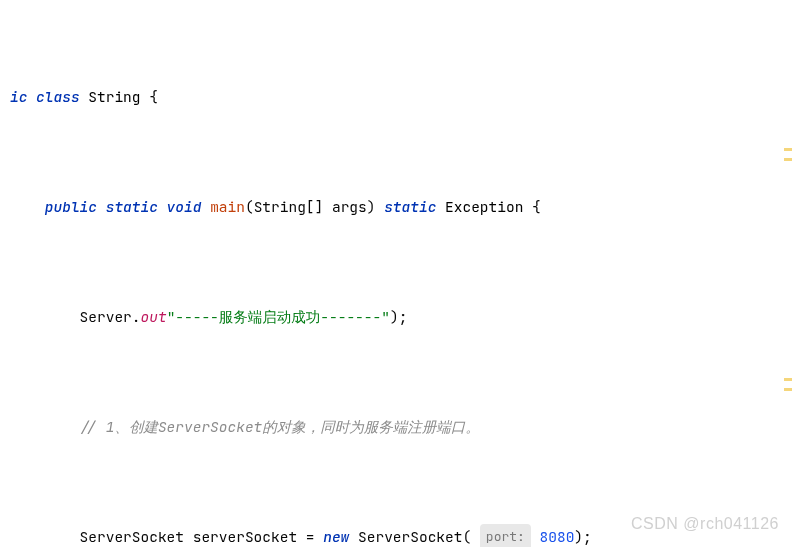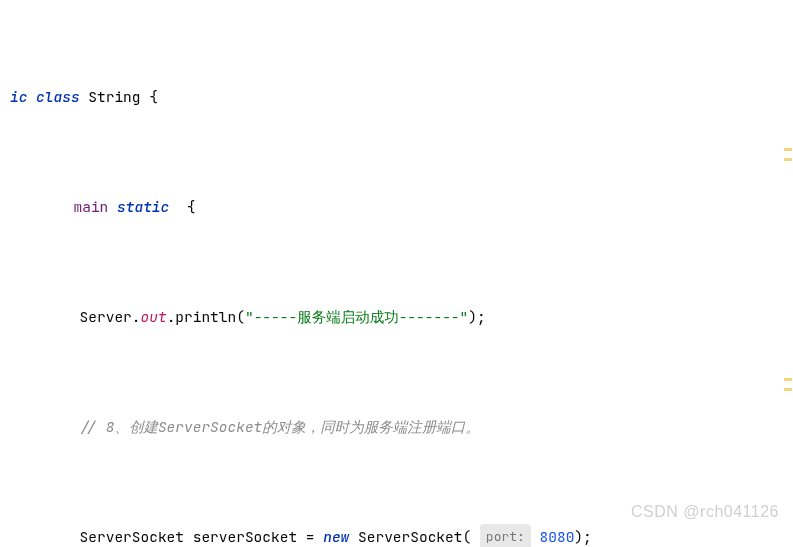--- a/index.html
+++ b/index.html
@@ -16,55 +16,55 @@
   }
   .editor {
     padding-left: 10px;
     padding-top: 0;
     white-space: pre;
     position: relative;
   }
   .line { position: relative; height: 27.5px; display: flex; align-items: center; white-space: pre; text-align: center; }
   .kw { color: #0033B3; font-weight: 500; font-style: italic;}
   .cls { color: #000000; }
-  .method { color: #701a75; margin-left: 20px; }
+  .method { color: #c2410c; }
   .field-static { color: #be185d; font-style: italic; }
   .str { color: #067D17; }
   .comment { color: #8C8C8C; font-style: italic; }
   .paramhint { background: #e8e8e8; color: #787878; border-radius: 4px; padding: 1px 6px; font-size: 13px; font-style: normal; font-family: inherit; }
   .num { color: #1750EB; }
   .plain { color: #080808; }
   .ident { color: #000000; }
   .watermark {
     position: absolute;
     right: 14px;
-    bottom: 20px;
+    bottom: 8px;
     color: #d0d0d0;
     font-family: Arial, sans-serif;
     font-size: 16px;
     letter-spacing: 0.5px;
     font-style: normal;
   }
   .right-markers{
     position:absolute; right:0; top:0; width:10px; height:100%;
   }
   .rm { position:absolute; right:1px; width:8px; height:3px; background:#f5d67b;}
 </style>
 </head>
 <body>
 
 <div class="editor">
 
   <div class="line"><span class="kw">ic class</span><span class="plain"> </span><span class="cls">String</span><span class="plain"> {</span></div>
 
-  <div class="line"><span class="plain">    </span><span class="plain"> </span><span class="method">main</span><span class="plain"> </span><span class="kw">static</span><span class="plain"> </span><span class="plain"> {</span></div>
+  <div class="line"><span class="plain">    </span><span class="kw">public static void</span><span class="plain"> </span><span class="method">main</span><span class="plain">(String[] args)</span><span class="plain"> </span><span class="kw">static</span><span class="plain"> </span><span class="ident">Exception</span><span class="plain"> {</span></div>
 
-  <div class="line"><span class="plain">        </span><span class="plain">Server.</span><span class="field-static">out</span><span class="plain">.println(</span><span class="str">"-----服务端启动成功-------"</span><span class="plain">);</span></div>
+  <div class="line"><span class="plain">        </span><span class="plain">Server.</span><span class="field-static">out</span><span class="str">"-----服务端启动成功-------"</span><span class="plain">);</span></div>
 
-  <div class="line"><span class="plain">        </span><span class="comment">// 8、创建ServerSocket的对象，同时为服务端注册端口。</span></div>
+  <div class="line"><span class="plain">        </span><span class="comment">// 1、创建ServerSocket的对象，同时为服务端注册端口。</span></div>
 
   <div class="line"><span class="plain">        </span><span class="plain">ServerSocket serverSocket = </span><span class="kw">new</span><span class="plain"> ServerSocket( </span><span class="paramhint">port:</span><span class="num"> 8080</span><span class="plain">);</span></div>
 
   
 
   
 
   
 
   

